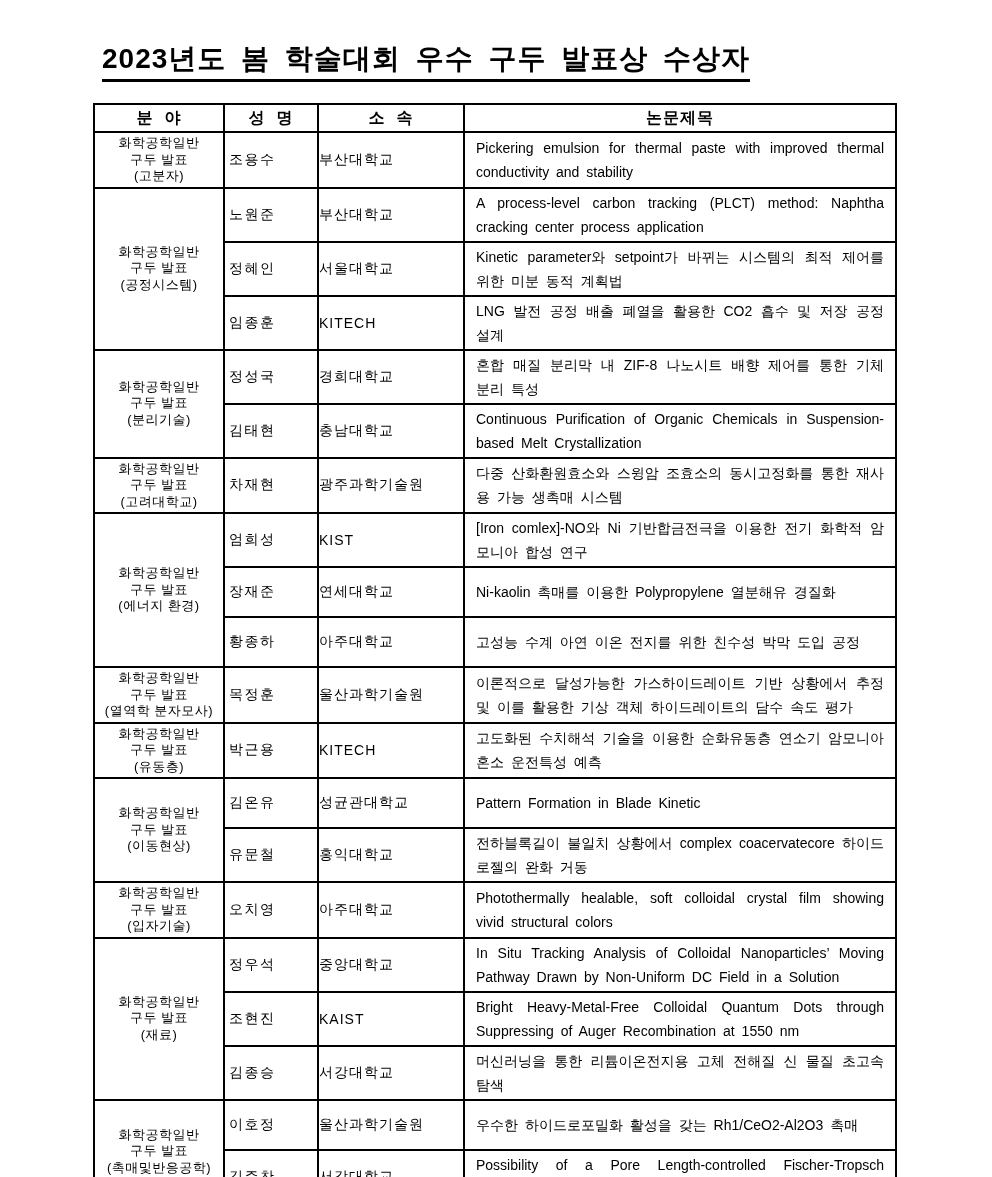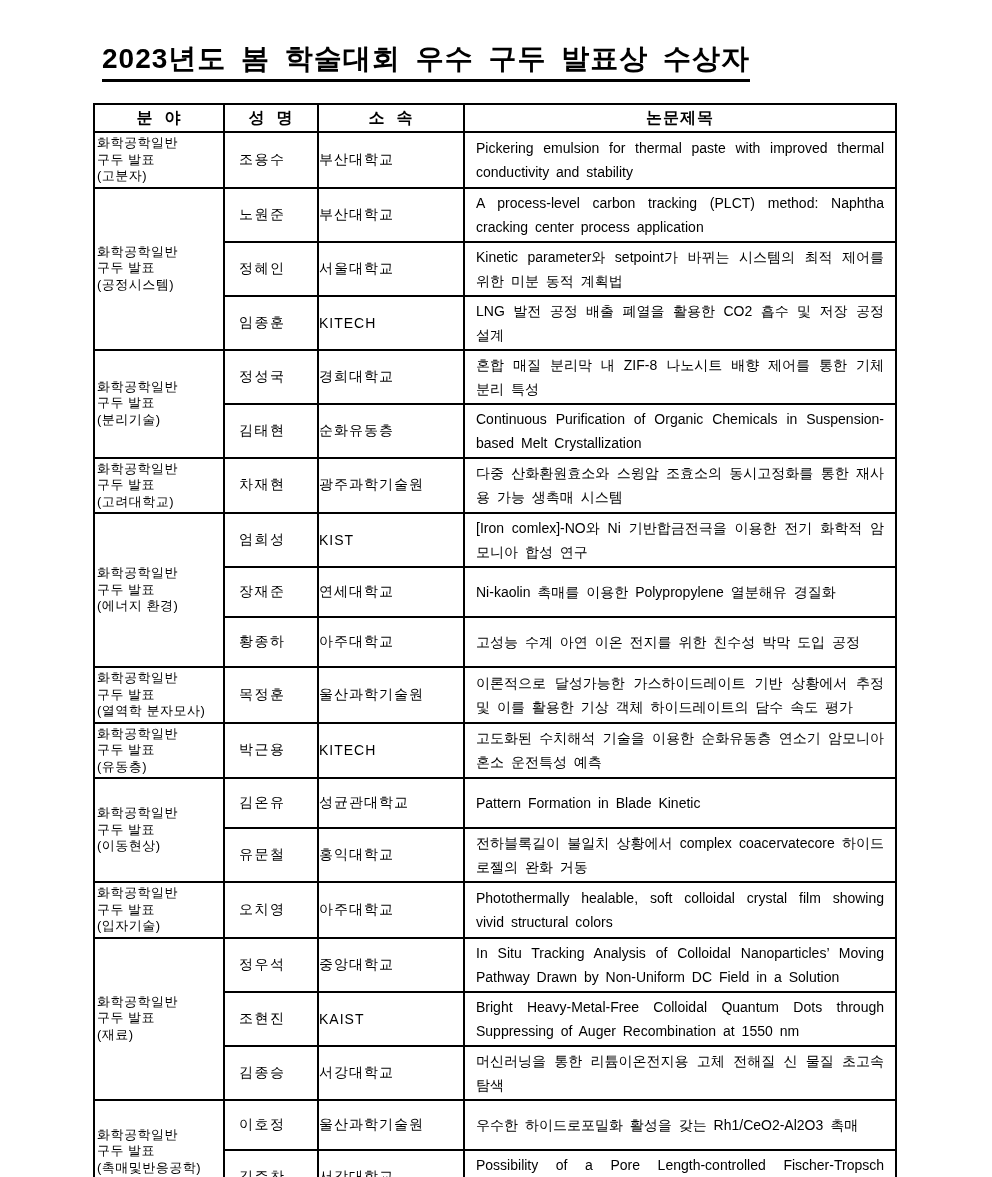--- a/index.html
+++ b/index.html
@@ -39,29 +39,30 @@
     height: 28px;
     font-size: 16px;
     font-weight: bold;
     text-align: center;
     letter-spacing: 1px;
     white-space: pre;
   }
   table.awards tbody tr { height: 50px; }
 
   td.field-cell {
+    text-align: center;
     font-size: 13px;
     line-height: 16.5px;
     letter-spacing: 0.5px;
     padding: 2px;
   }
   td.name-cell {
     font-size: 14px;
     letter-spacing: 1.5px;
-    padding-left: 14px;
+    padding-left: 4px;
   }
   td.aff-cell {
     font-size: 14px;
     letter-spacing: 1px;
   }
   td.paper-cell {
     font-size: 14px;
     line-height: 24px;
     padding: 2px 11px;
     text-align: justify;
@@ -128,21 +129,21 @@
             <div>화학공학일반</div>
             <div>구두 발표</div>
             <div>(분리기술)</div>
           </td>
           <td class="name-cell">정성국</td>
           <td class="aff-cell">경희대학교</td>
           <td class="paper-cell">혼합 매질 분리막 내 ZIF-8 나노시트 배향 제어를 통한 기체 분리 특성</td>
         </tr>
         <tr>
           <td class="name-cell">김태현</td>
-          <td class="aff-cell">순화유동층</td>
+          <td class="aff-cell">충남대학교</td>
           <td class="paper-cell">Continuous Purification of Organic Chemicals in Suspension-based Melt Crystallization</td>
         </tr>
         <tr>
           <td class="field-cell" rowspan="1">
             <div>화학공학일반</div>
             <div>구두 발표</div>
             <div>(고려대학교)</div>
           </td>
           <td class="name-cell">차재현</td>
           <td class="aff-cell">광주과학기술원</td>

